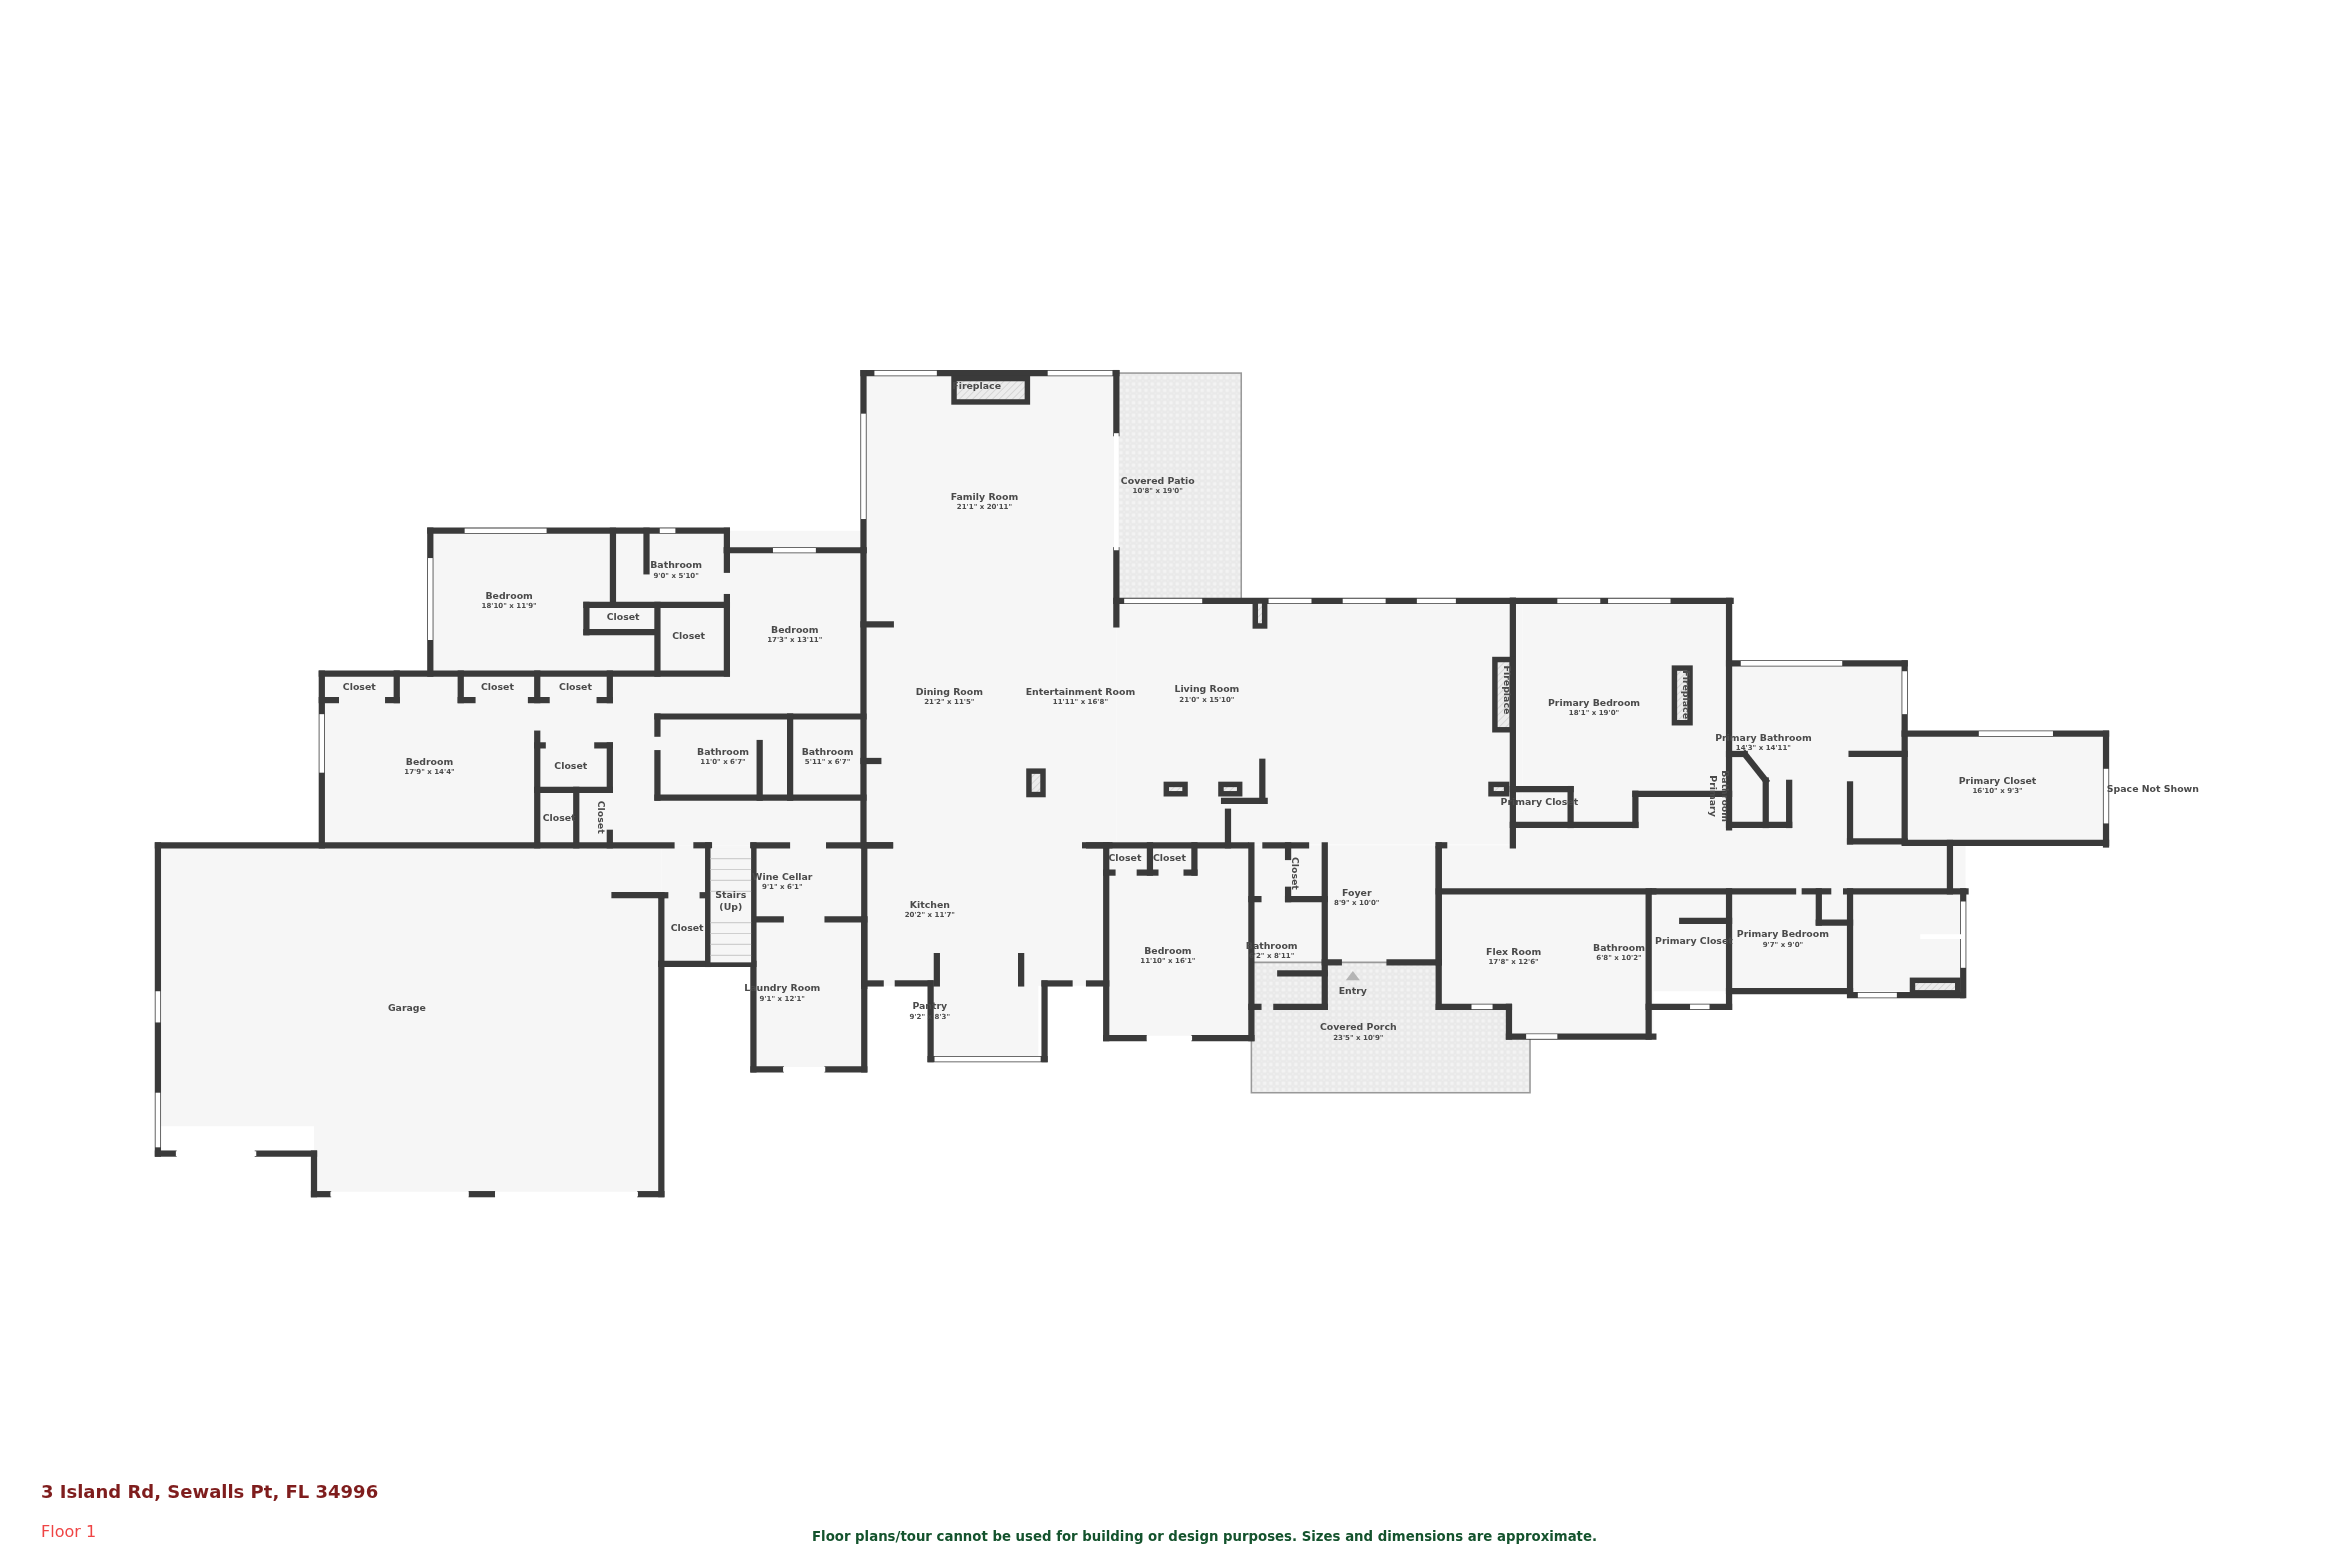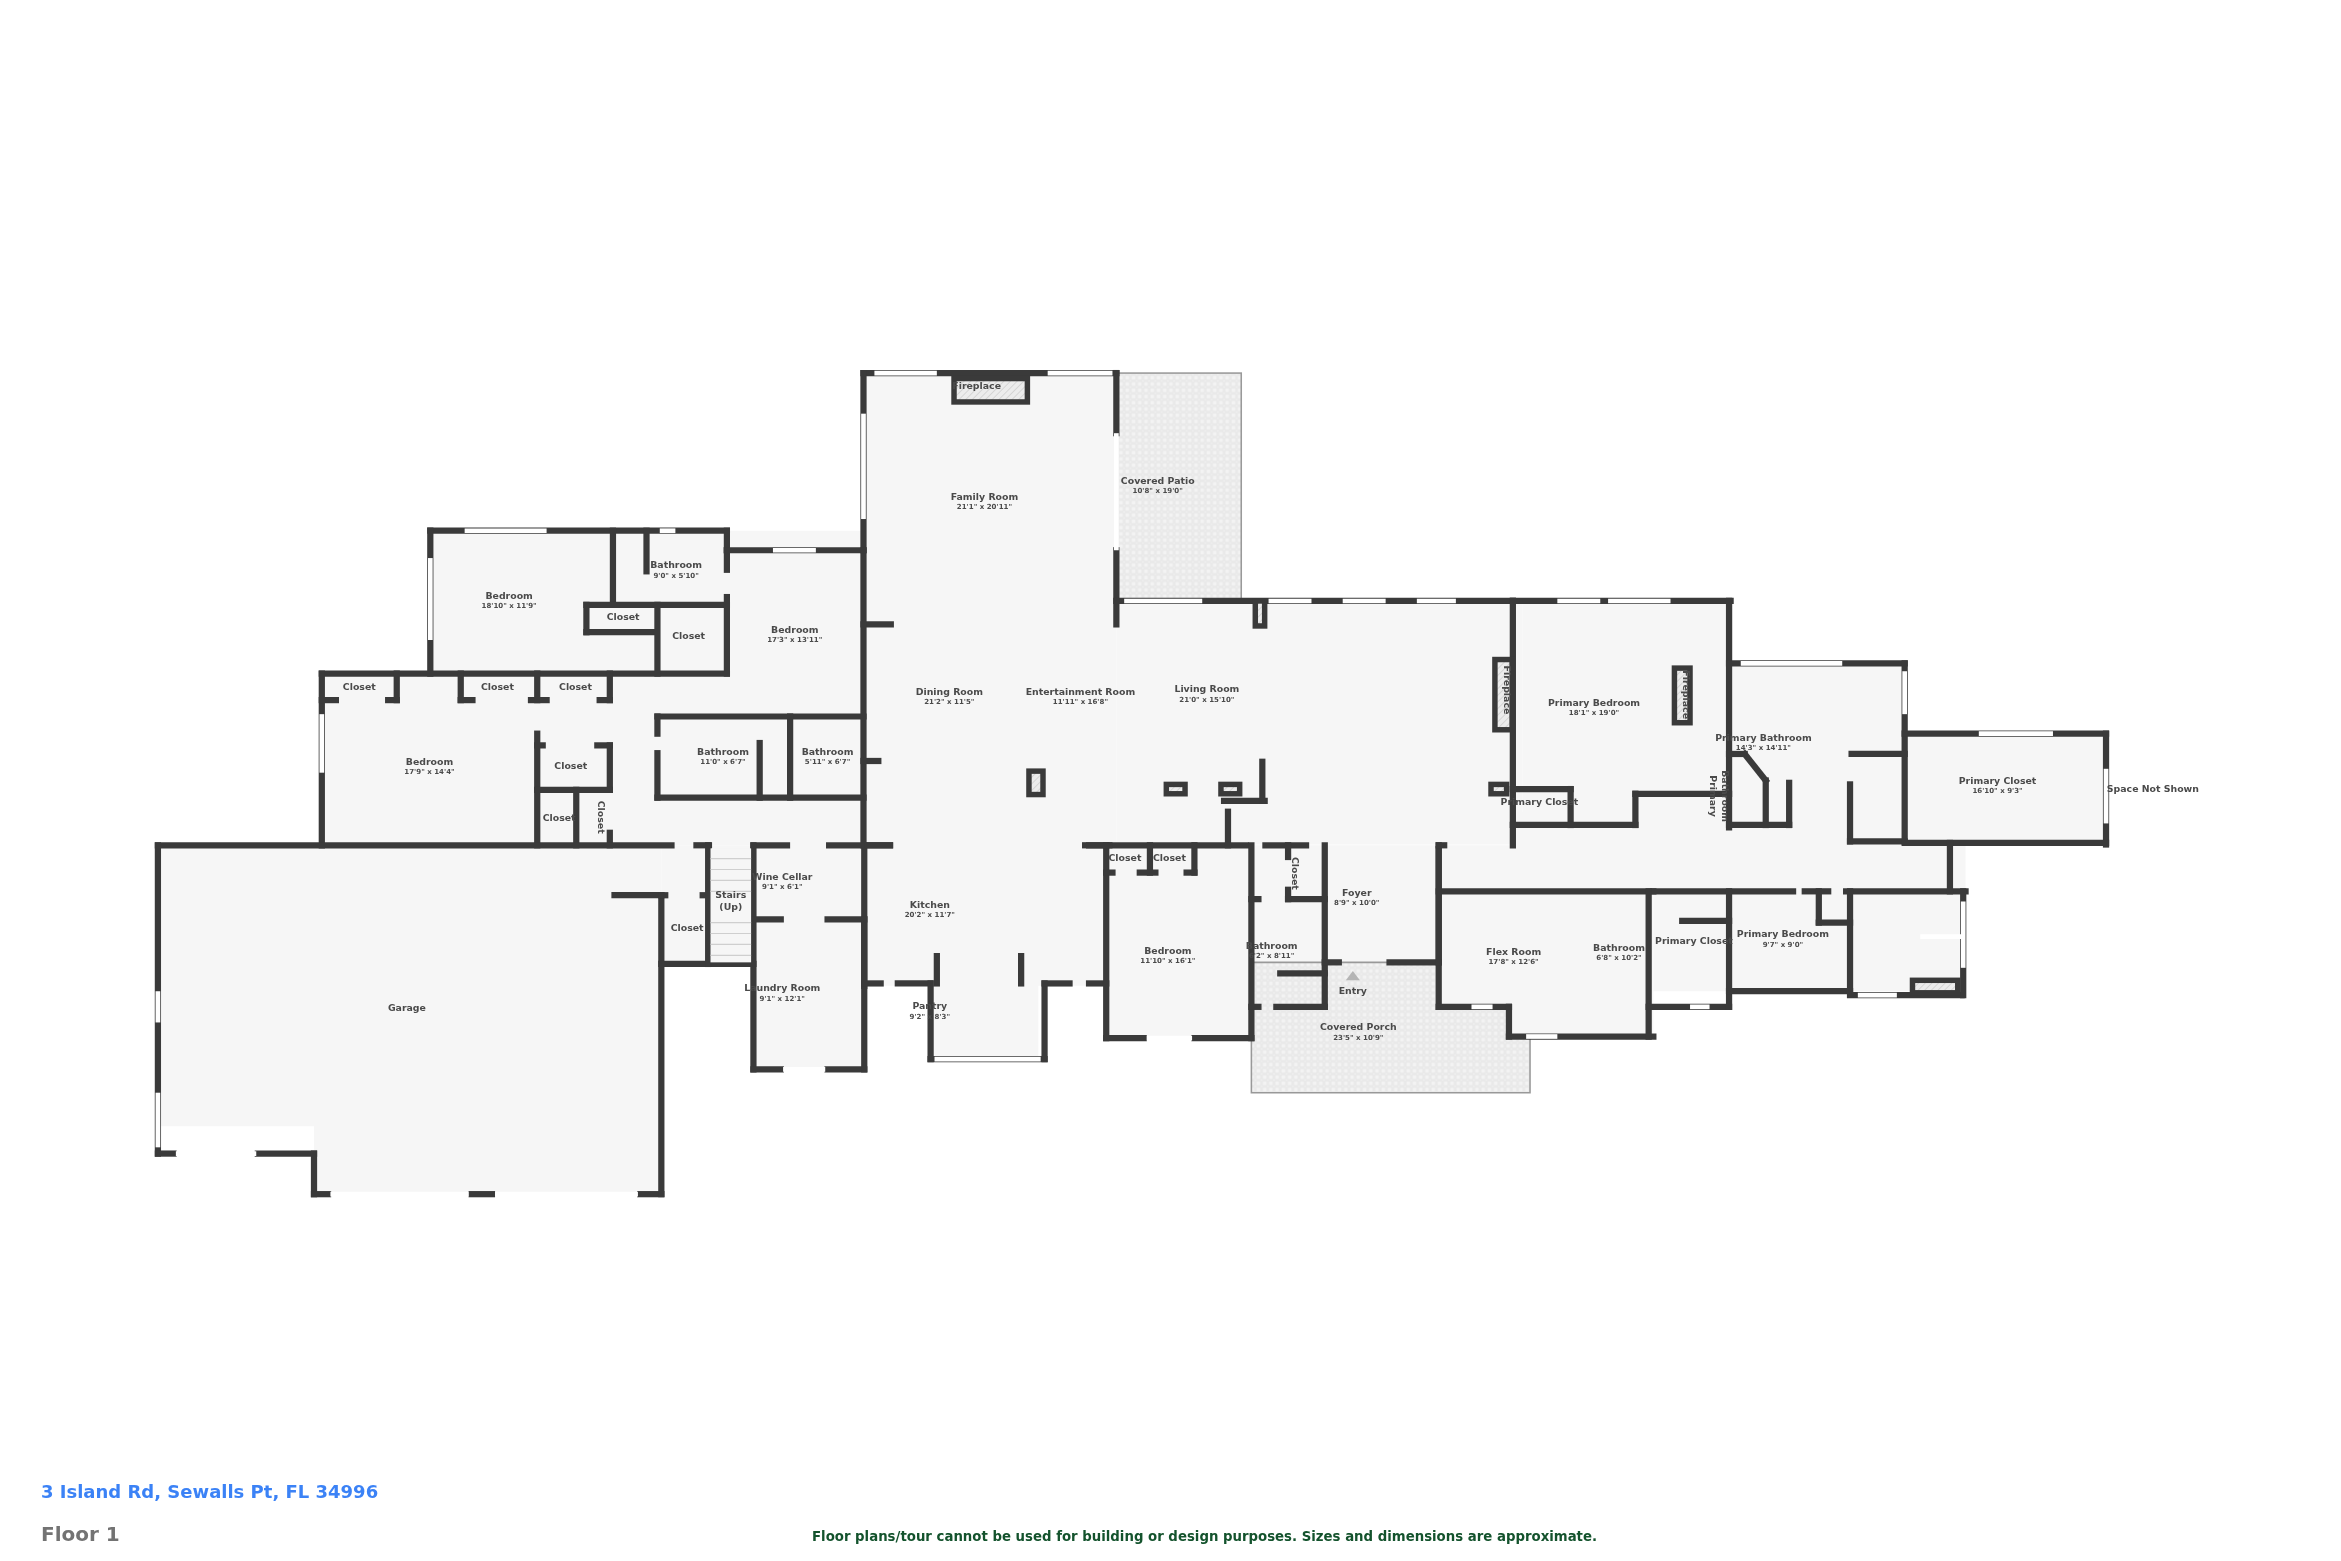--- a/index.html
+++ b/index.html
@@ -7,22 +7,22 @@
          font-family:"DejaVu Sans", sans-serif; color:#444; }
   #plan { position:absolute; left:0; top:0; width:2342px; height:1561px; }
   .floor { fill:#f6f6f6; }
   .patio { fill:url(#tile); stroke:#999; stroke-width:2; }
   .wall { stroke:#3a3a3a; stroke-width:8; stroke-linecap:square; fill:none; }
   .win { stroke:#ffffff; stroke-width:6; }
   .fp { fill:url(#hatch); stroke:#3a3a3a; stroke-width:7; }
   .rname { font-size:12px; font-weight:bold; fill:#4a4a4a; text-anchor:middle; }
   .rdim { font-size:9px; font-weight:bold; fill:#4a4a4a; text-anchor:middle; }
   .stairline { stroke:#cfcfcf; stroke-width:1.5; }
-  .footer-addr { position:absolute; left:41px; top:1481px; font-size:18px; font-weight:bold; color:#3b82f6; }
-  .footer-floor { position:absolute; left:41px; top:1522px; font-size:20px; font-weight:bold; color:#737373; }
+  .footer-addr { position:absolute; left:41px; top:1481px; font-size:18px; font-weight:bold; color:#7f1d1d; }
+  .footer-floor { position:absolute; left:41px; top:1522px; font-size:16px; font-weight:normal; color:#ef4444; }
   .footer-note { position:absolute; left:812px; top:1529px; font-size:13.3px; font-weight:bold; color:#14532d; }
 </style>
 </head>
 <body>
 
 <svg id="plan" viewBox="0 0 3000 2000" xmlns="http://www.w3.org/2000/svg">
   <defs>
     <pattern id="tile" width="8" height="8" patternUnits="userSpaceOnUse">
       <rect width="8" height="8" fill="#f3f3f3"></rect>
       <rect x="1" y="1" width="6" height="6" fill="none" stroke="#e2e2e2" stroke-width="1"></rect>

